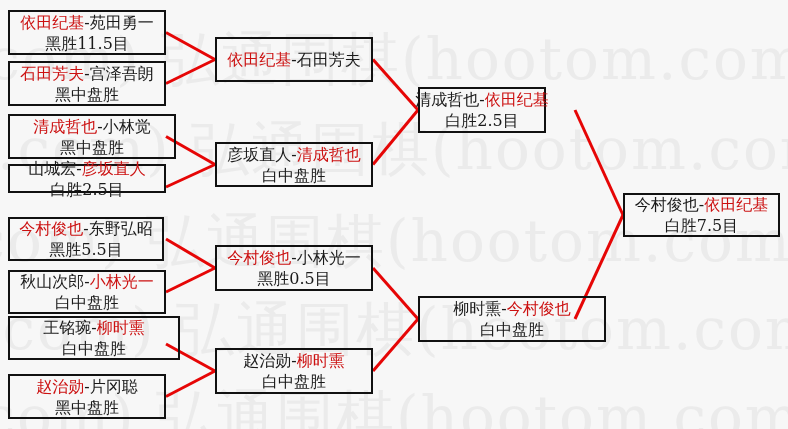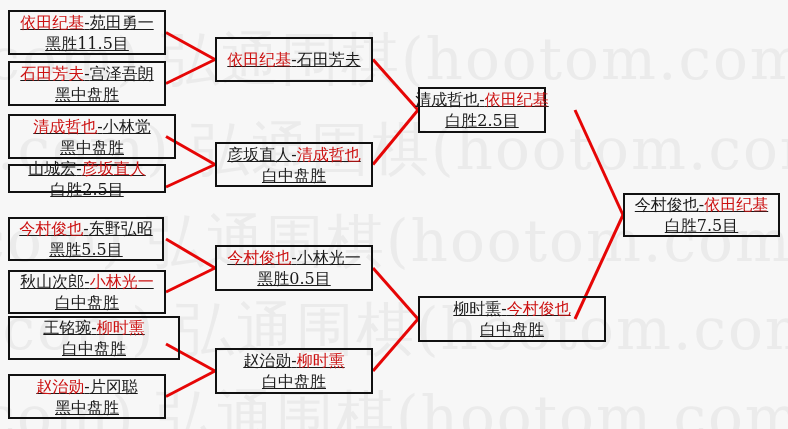--- a/index.html
+++ b/index.html
@@ -14,21 +14,21 @@
     user-select:none;pointer-events:none;
   }
   .connectors{position:absolute;left:0;top:0;z-index:1;}
   .connectors line{stroke:#e60606;stroke-width:3;}
   .match{
     position:absolute;z-index:2;box-sizing:border-box;
     border:2px solid #111;background:transparent;
     display:flex;flex-direction:column;justify-content:center;align-items:center;
     text-align:center;color:#1a1a1a;font-size:16px;line-height:21px;
   }
-  .match .names,.match .result{white-space:nowrap;text-decoration:underline;}
+  .match .names,.match .result{white-space:nowrap;}
   .winner{color:#cc1111;}
 </style>
 </head>
 <body>
 
 <div class="stage">
 
   <div class="watermark-row" style="left:-530px;top:30px">弘通围棋(hootom.com) 弘通围棋(hootom.com) 弘通围棋(hootom.com)</div>
   <div class="watermark-row" style="left:-500px;top:120px">弘通围棋(hootom.com) 弘通围棋(hootom.com) 弘通围棋(hootom.com)</div>
   <div class="watermark-row" style="left:-545px;top:212px">弘通围棋(hootom.com) 弘通围棋(hootom.com) 弘通围棋(hootom.com)</div>

